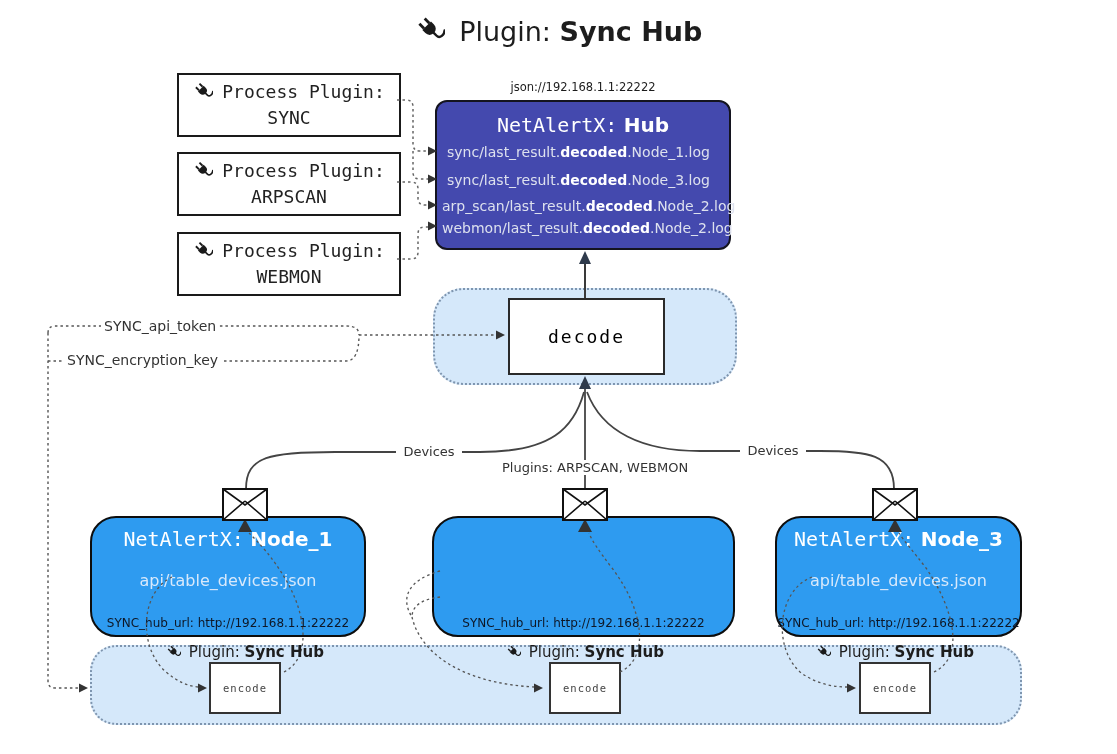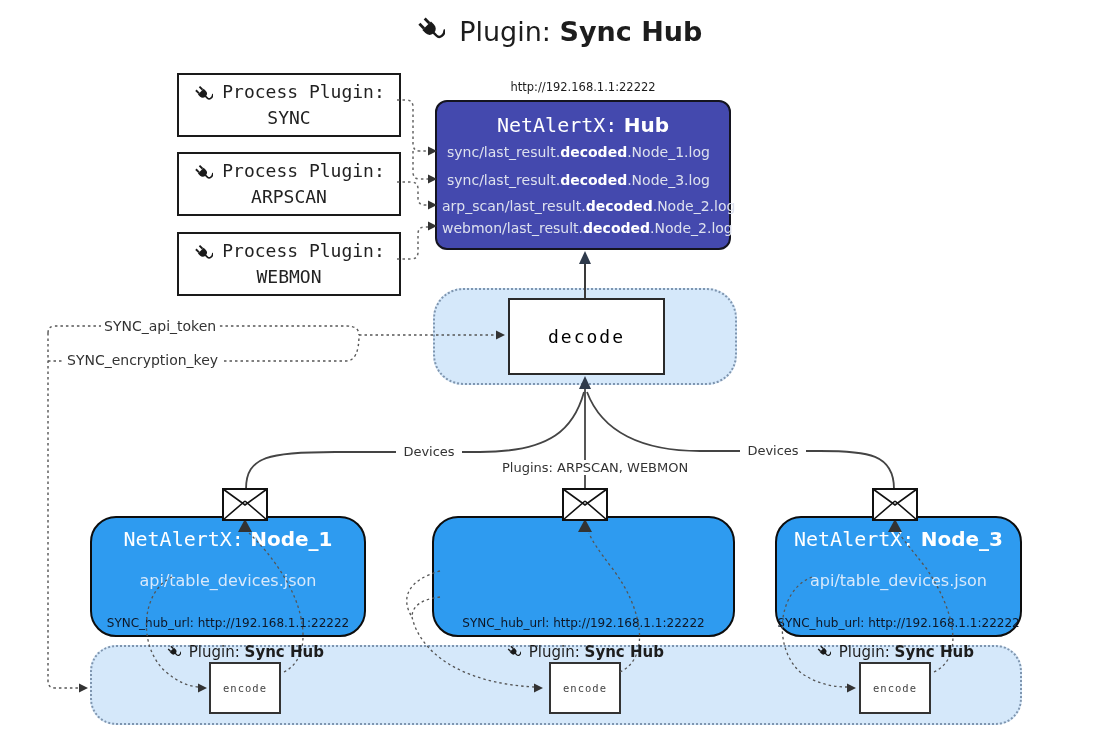--- a/index.html
+++ b/index.html
@@ -21,21 +21,21 @@
   .plug{vertical-align:-5px;margin-right:6px;}
 
   
   .pbox{
     position:absolute;left:177px;width:220px;height:60px;background:#fff;
     border:2px solid #1a1a1a;display:flex;flex-direction:column;
     align-items:center;justify-content:center;z-index:2;
     font-family:"DejaVu Sans Mono","Liberation Mono",monospace;
     font-size:18px;color:#222;line-height:26px;white-space:nowrap;
   }
-  .pbox .row{display:flex;align-items:flex-end;gap:3px;}
+  .pbox .row{display:flex;align-items:center;gap:3px;}
 
   
   .hub-url{position:absolute;left:435px;width:296px;top:80px;text-align:center;
     font-size:11.5px;color:#1c1c1c;z-index:2;}
   .hub{
     position:absolute;left:435px;top:100px;width:296px;height:150px;
     background:var(--hub-fill);border:2px solid #14141f;border-radius:12px;
     box-sizing:border-box;z-index:2;color:#fff;
   }
   .hub-title{margin-top:11px;text-align:center;font-size:20px;white-space:nowrap;}
@@ -149,21 +149,21 @@
 <div class="pbox" style="top:232px">
   <div class="row">
       <svg class="plug" width="20" height="20">
         <use href="#plug-icon"></use>
       </svg>
     <span>Process Plugin:</span>
     </div>
   <div>WEBMON</div>
 </div>
 
-<div class="hub-url">http://192.168.1.1:22222</div>
+<div class="hub-url">json://192.168.1.1:22222</div>
 <div class="hub">
   <div class="hub-title">
     <span class="pre">NetAlertX:</span>
     <b>Hub</b>
   </div>
   <div class="hub-line" style="left:10px;top:42px">
     <span>sync/last_result.</span><b>decoded</b><span>.Node_1.log</span>
   </div>
   <div class="hub-line" style="left:10px;top:70px">
     <span>sync/last_result.</span><b>decoded</b><span>.Node_3.log</span>

